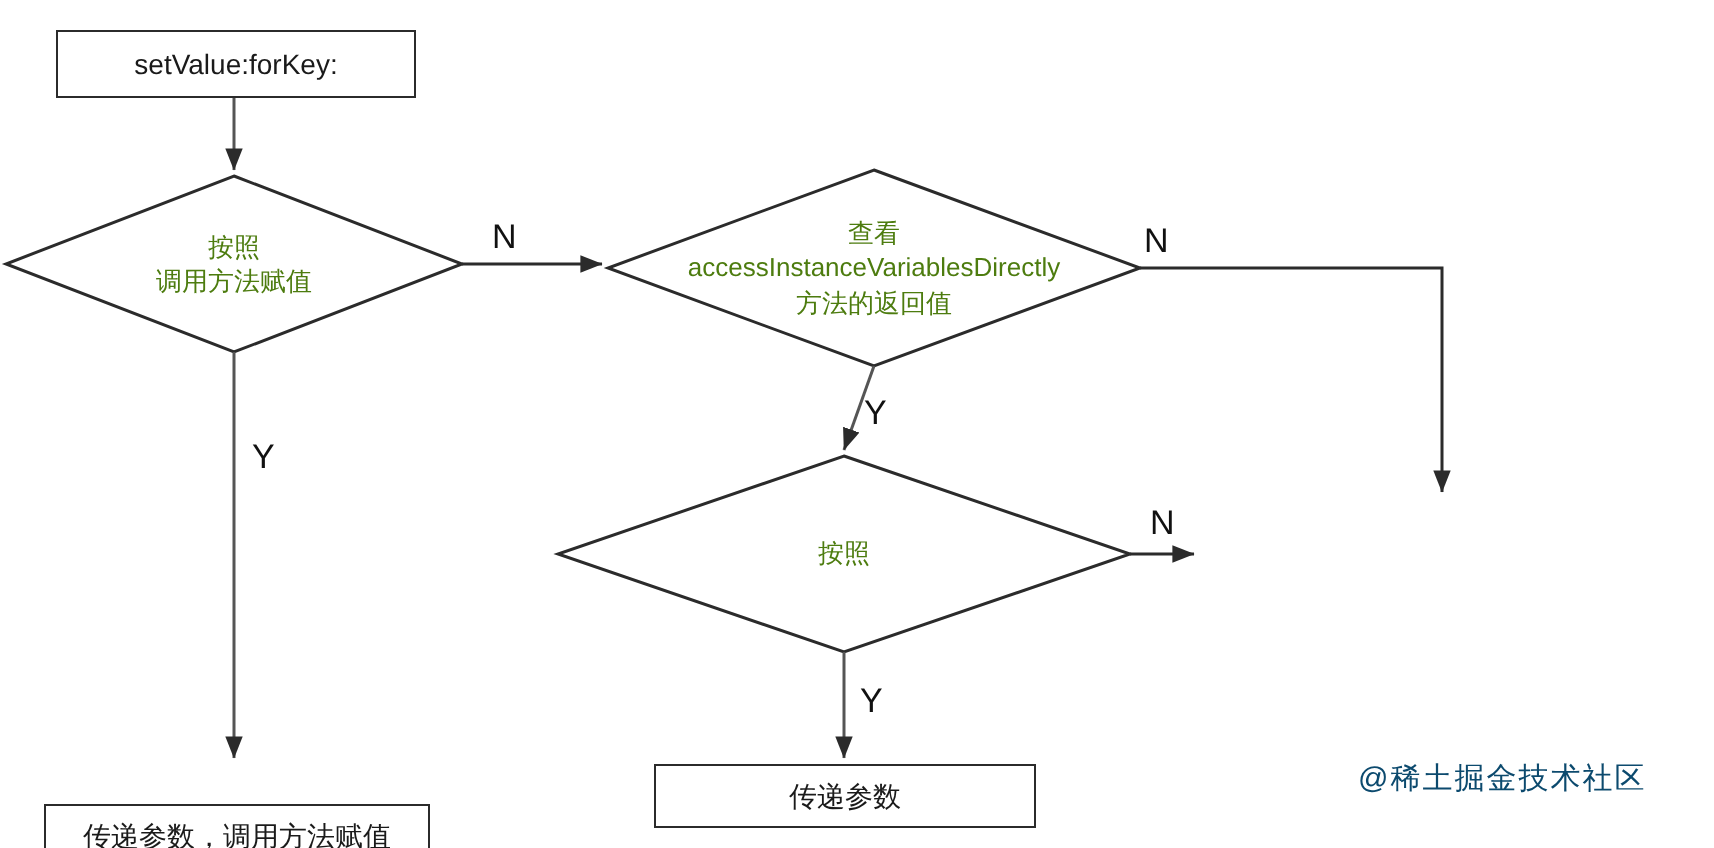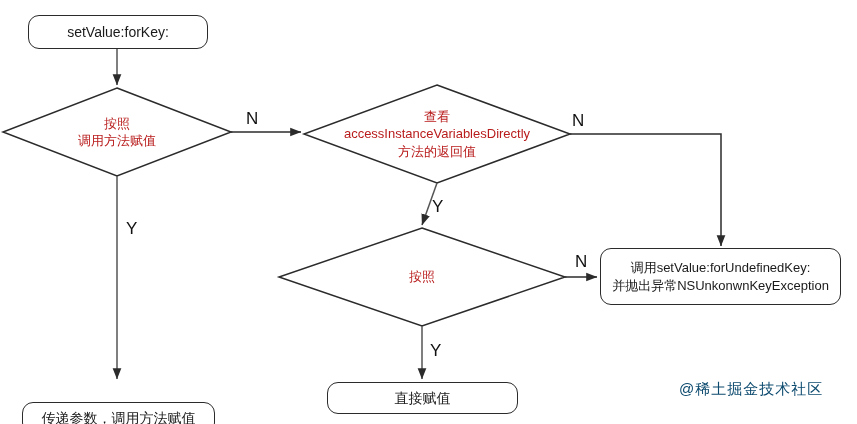--- a/index.html
+++ b/index.html
@@ -26,21 +26,20 @@
     height: 424px;
   }
   .node {
     position: absolute;
     box-sizing: border-box;
     display: flex;
     align-items: center;
     justify-content: center;
     text-align: center;
     color: #1a1a1a;
-    border-radius: 11px;
   }
   .box {
     border: 1.6px solid #2b2b2b;
     background: #ffffff;
     font-size: 14px;
     line-height: 1.35;
   }
   .box .lines {
     padding: 0 6px;
     white-space: nowrap;
@@ -55,21 +54,21 @@
     top: 0;
     width: 100%;
     height: 100%;
     display: flex;
     flex-direction: column;
     align-items: center;
     justify-content: center;
     text-align: center;
     font-size: 13px;
     line-height: 1.32;
-    color: #b91c1c;
+    color: #4d7c0f;
     white-space: nowrap;
   }
   .edge-label {
     position: absolute;
     font-size: 17px;
     color: #111111;
     font-family: "Liberation Sans", "DejaVu Sans", sans-serif;
     line-height: 1;
   }
   .watermark {
@@ -118,29 +117,23 @@
 
   <div class="node box" style="left:28px; top:15px; width:180px; height:34px;">
     <span class="lines">setValue:forKey:</span>
   </div>
 
   <div class="node box" style="left:22px; top:382px; width:193px; height:32px;margin-top:20px;">
     <span class="lines">传递参数，调用方法赋值</span>
   </div>
 
   <div class="node box" style="left:327px; top:382px; width:191px; height:32px;">
-    <span class="lines">直接赋值</span>
+    <span class="lines">传递参数</span>
   </div>
 
-  <div class="node box" style="left:600px; top:248px; width:241px; height:57px; font-size:13px;">
-    <span class="lines">
-      <span class="box-line">调用setValue:forUndefinedKey:</span>
-      <span class="box-line">并抛出异常NSUnkonwnKeyException</span>
-    </span>
-  </div>
 
   <div class="diamond-wrap" style="left:3px; top:88px; width:228px; height:88px;">
     <div class="diamond-label">
       <span>按照</span>
       <span>调用方法赋值</span>
     </div>
   </div>
 
   <div class="diamond-wrap" style="left:304px; top:85px; width:266px; height:98px;">
     <div class="diamond-label">

